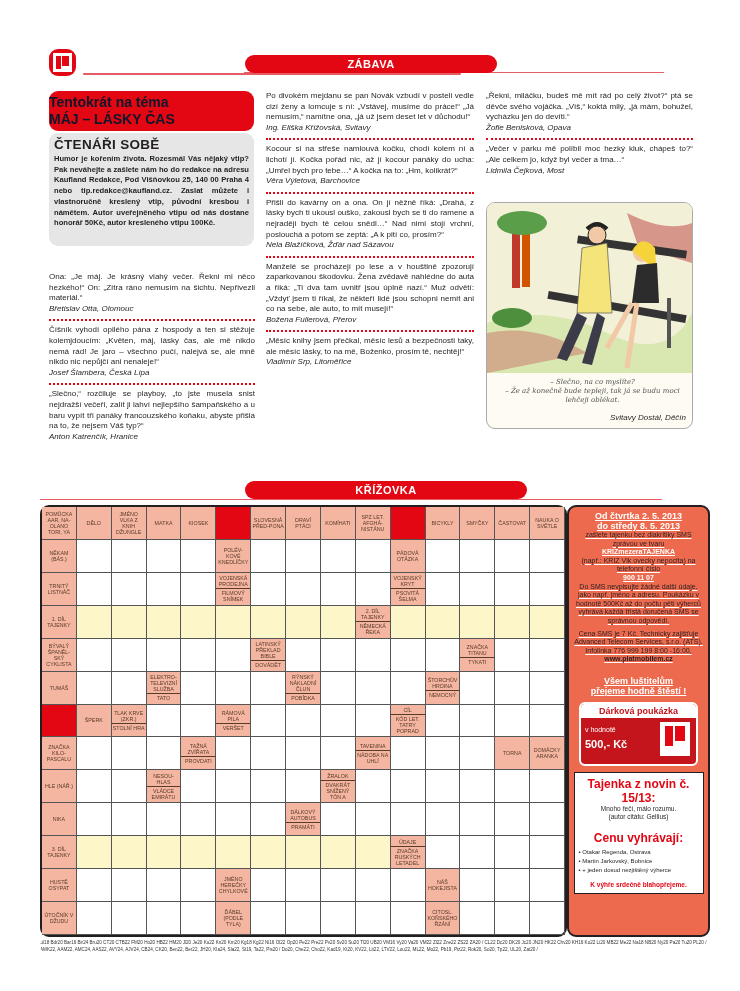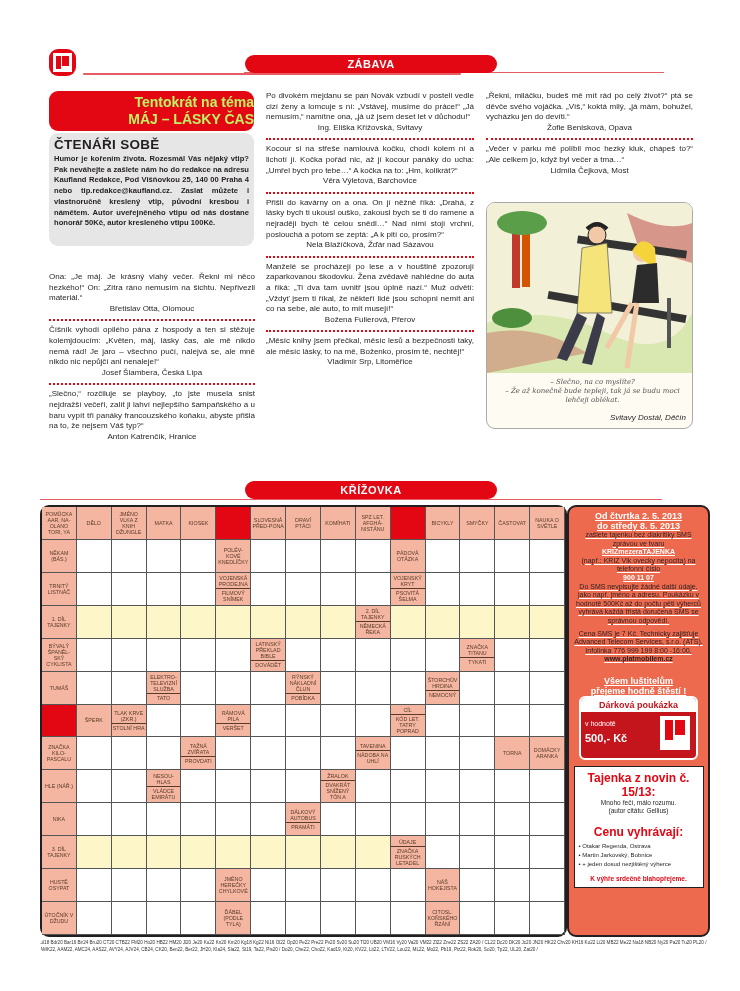--- a/index.html
+++ b/index.html
@@ -6,31 +6,31 @@
   body{width:740px;height:991px;position:relative;overflow:hidden;font-family:"Liberation Sans",sans-serif;color:#231f20;}
   .abs{position:absolute;border-radius:9px;}
   .logo{left:49px;top:49px;width:27px;height:27px;background:#e30613;display:flex;align-items:center;justify-content:center;}
   .logo .inner{width:19px;height:19px;background:#fff;position:relative;}
   .logo .inner:before{content:"";position:absolute;left:3px;top:3px;width:5px;height:13px;background:#e30613;}
   .logo .inner:after{content:"";position:absolute;left:9px;top:3px;width:7px;height:10px;background:#e30613;}
   .topline{left:83px;top:73px;width:378px;height:2px;background:#e55c63;}
   .topline2{left:244px;top:72px;width:420px;height:1px;background:#e55c63;}
   .secbar{background:#e30613;color:#fff;font-weight:bold;font-size:11px;letter-spacing:.5px;text-align:center;}
   .zabava{left:245px;top:55px;width:252px;height:18px;line-height:19px;}
-  .krizovka{left:245px;top:481px;width:252px;height:18px;line-height:19px;}
+  .krizovka{left:245px;top:481px;width:282px;height:18px;line-height:19px;}
   .kline{left:40px;top:499px;width:622px;height:1px;background:#e55c63;}
 
-  .theme{left:49px;top:91px;width:205px;height:40px;background:#e30613;color:#bef264;text-align:right;font-weight:bold;font-size:14px;line-height:17px;padding-top:3px;box-sizing:border-box;}
+  .theme{left:49px;top:91px;width:205px;height:40px;background:#e30613;color:#0f172a;text-align:left;font-weight:bold;font-size:14px;line-height:17px;padding-top:3px;box-sizing:border-box;}
   .ctenari{left:49px;top:133px;width:205px;height:113px;background:#e6e6e6;padding:4px 5px;box-sizing:border-box;}
   .ctenari h2{margin:0 0 2px 0;font-size:13.5px;font-family:"Liberation Sans",sans-serif;font-weight:bold;letter-spacing:.3px;}
   .ctenari p{margin:0;font-size:7.6px;line-height:10.7px;font-weight:bold;text-align:justify;}
 
   .col{font-size:8px;line-height:10.6px;}
   .joke{margin:0;text-align:justify;}
-  .author{text-align:center;margin:0 0 3px 0;}
+  .author{text-align:left;font-style:italic;margin:0 0 3px 0;}
   .sep{height:0;border-top:2px dotted #e30613;margin:5px 0 4px 0;}
 
   .c1{left:49px;top:272px;width:206px;}
   .c2{left:266px;top:91px;width:208px;}
   .c3{left:486px;top:91px;width:207px;}
 
   .cartoon{left:486px;top:202px;width:205px;height:225px;border:1px solid #aaa;background:#fdfbf2;overflow:hidden;text-align:center;}
   .cartoon .cap{position:absolute;left:6px;top:175px;font-size:7px;color:#555;font-style:italic;line-height:9px;font-family:"DejaVu Serif",serif;}
   .cartoon .auth{position:absolute;right:6px;bottom:6px;font-size:8px;font-style:italic;}
 
@@ -40,21 +40,21 @@
   .cell.red{background:#e30613;}
   .cell.tj{background:#fcf6c8;}
   .cell .l{padding:0 1px;}
   .cell .l + .l{border-top:1px solid #5a3a2a;margin-top:1px;padding-top:1px;width:100%;}
 
   .side{left:567px;top:505px;width:143px;height:432px;background:#ee6a4e;border:2px solid #231f20;box-sizing:border-box;color:#fff;text-align:center;text-decoration:underline;}
   .side .head{font-weight:bold;font-size:9px;line-height:10px;margin-top:4px;}
   .side p{margin:0;font-size:7px;line-height:8.6px;color:#231f20;padding:0 3px;}
   .side .hl{color:#fff;font-weight:bold;}
   .side .wish{font-weight:bold;font-size:9px;line-height:10px;margin-top:12px;}
-  .voucher{margin:0 auto 0;width:115px;height:60px;background:#c4151c;border:2px solid #fff;border-radius:6px;position:relative;}
+  .voucher{margin:6px auto 0;width:115px;height:60px;background:#c4151c;border:2px solid #fff;border-radius:6px;position:relative;}
   .voucher .vt{position:absolute;left:0;top:0;width:100%;height:14px;background:#fff;color:#c4151c;font-weight:bold;font-size:9px;line-height:14px;border-radius:4px 4px 0 0;}
   .voucher .vh{position:absolute;left:4px;top:22px;font-size:7px;}
   .voucher .vv{position:absolute;left:4px;top:34px;font-size:11px;font-weight:bold;}
   .voucher .kl{position:absolute;right:6px;top:18px;width:30px;height:34px;background:#fff;}
   .voucher .kl:before{content:"";position:absolute;left:5px;top:4px;width:8px;height:20px;background:#e30613;}
   .voucher .kl:after{content:"";position:absolute;left:15px;top:4px;width:10px;height:15px;background:#e30613;}
   .res{margin:6px auto 0;width:128px;height:120px;background:#fff;border:1px solid #231f20;color:#231f20;}
   .res .rt{color:#e30613;font-weight:bold;font-size:12px;margin-top:4px;}
   .res .rq{font-size:6.5px;line-height:8px;}
   .res .rw{color:#e30613;font-weight:bold;font-size:12px;margin-top:10px;}

